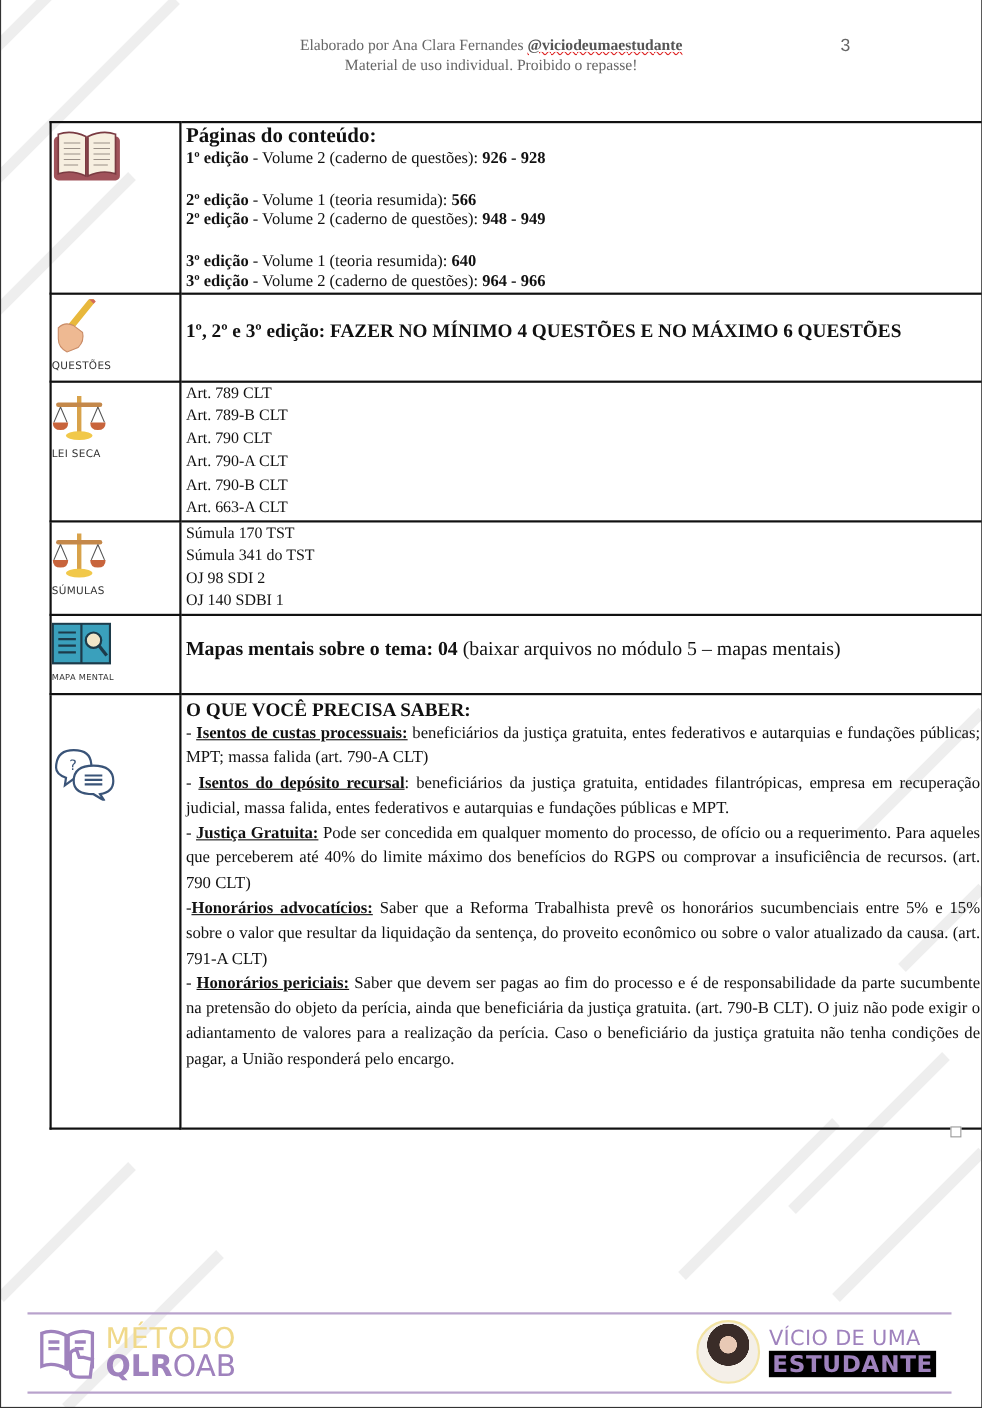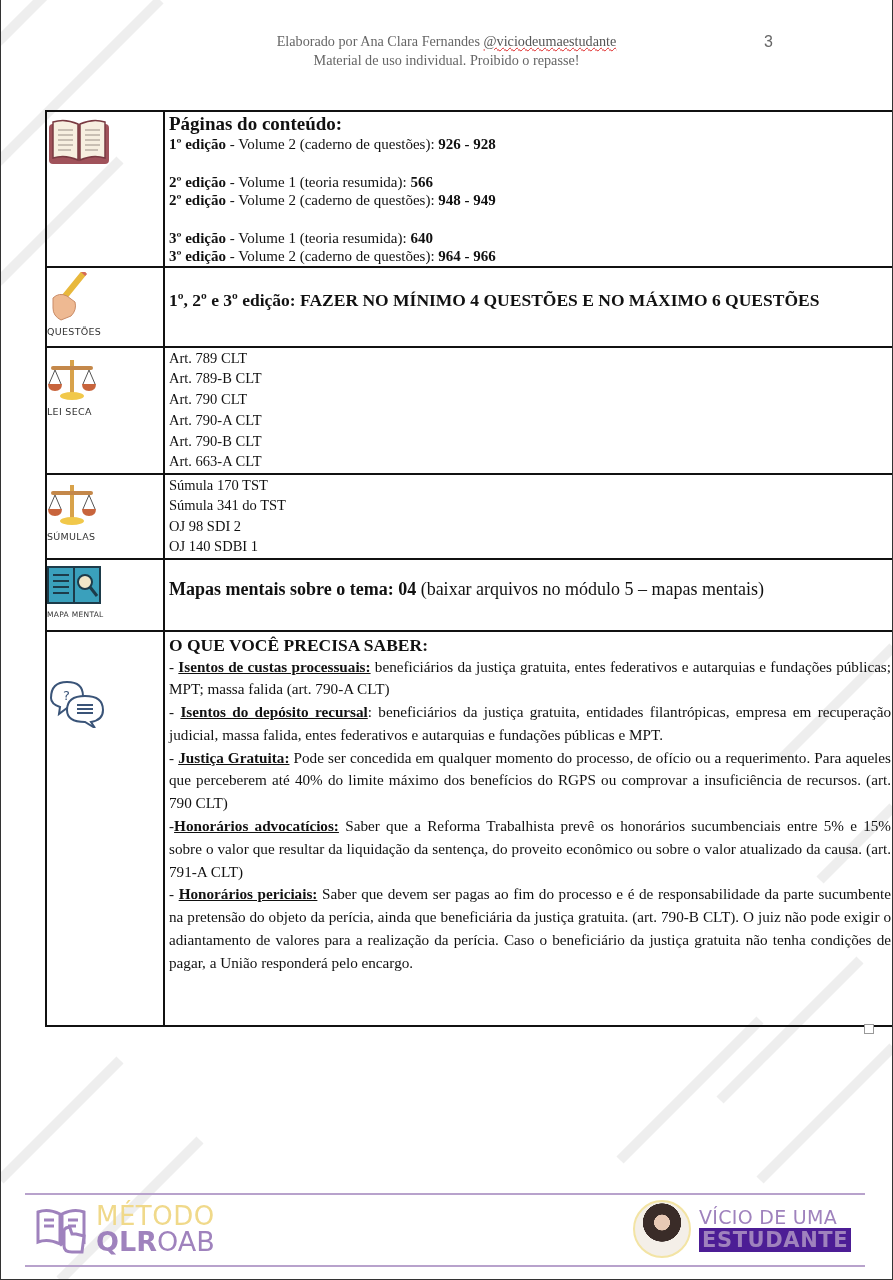--- a/index.html
+++ b/index.html
@@ -4,21 +4,21 @@
 <style>
   * { box-sizing: border-box; margin: 0; padding: 0; }
   html, body { width: 893px; height: 1280px; background: #ffffff; overflow: hidden; }
   body { position: relative; font-family: "DejaVu Serif", "Liberation Serif", serif; color: #111; }
   .page-border { position: absolute; left: 0; top: 0; width: 893px; height: 1280px; border: 1px solid #333; border-top: none; pointer-events: none; }
 
   
   .watermark { position: absolute; inset: 0; pointer-events: none; opacity: 0.35; }
 
   .header { position: absolute; top: 32px; left: 0; width: 893px; text-align: center; font-family: "Liberation Serif", serif; font-size: 14.2px; line-height: 19px; color: #666; }
-  .header .handle { font-weight: normal; color: #555; text-decoration: underline wavy #d22; text-decoration-thickness: 1px; }
+  .header .handle { font-weight: bold; color: #555; text-decoration: underline wavy #d22; text-decoration-thickness: 1px; }
   .page-number { position: absolute; top: 33px; left: 764px; font-family: "Liberation Sans", sans-serif; font-size: 16px; color: #666; }
 
   table.content { position: absolute; left: 45px; top: 110px; width: 860px; border-collapse: collapse; font-family: "Liberation Serif", serif; }
   table.content td { border: 2px solid #111; vertical-align: top; }
   td.icon-cell { width: 118px; text-align: left; position: relative; }
   td.text-cell { padding: 0 0 0 4px; }
 
   .icon-label { font-family: "DejaVu Sans", sans-serif; font-size: 9.5px; letter-spacing: 0.3px; color: #333; display: block; }
 
   .r-pages td { height: 154px; }
@@ -51,21 +51,21 @@
   .logo-left { position: absolute; left: 34px; top: 1203px; height: 56px; display: flex; align-items: center; }
   .logo-left .txt { font-family: "DejaVu Sans", sans-serif; margin-left: 6px; line-height: 25px; }
   .logo-left .metodo { font-size: 26px; color: #f0d98a; letter-spacing: 0.5px; }
   .logo-left .qlr { font-size: 27px; color: #9f82bd; font-weight: bold; }
   .logo-left .oab { font-size: 27px; color: #9f82bd; font-weight: normal; text-align: center; }
 
   .logo-right { position: absolute; left: 633px; top: 1200px; display: flex; align-items: center; }
   .avatar { width: 58px; height: 58px; border-radius: 50%; border: 2px solid #f3e4a4; background: radial-gradient(circle at 50% 38%, #e8c9b5 0 18%, #3a2c28 19% 44%, #f4efe8 45%); }
   .logo-right .txt { margin-left: 8px; font-family: "DejaVu Sans", sans-serif; }
   .logo-right .l1 { font-size: 19px; color: #9f82bd; letter-spacing: 0.3px; }
-  .logo-right .l2 { font-size: 21px; font-weight: bold; color: #9f82bd; background: #4c1d95; padding: 0 3px; display: inline-block; letter-spacing: 0.6px; }
+  .logo-right .l2 { font-size: 21px; font-weight: bold; color: #9f82bd; background: #000000; padding: 0 3px; display: inline-block; letter-spacing: 0.6px; }
 </style>
 </head>
 <body>
 
 <svg class="watermark" width="893" height="1280" viewBox="0 0 893 1280">
   <g fill="none" stroke="#cfcfcf" stroke-width="10">
     <path d="M-40 80 L60 -20 M-40 200 L160 0 M-40 320 L120 160"></path>
     <path d="M720 1100 L860 960 M760 1180 L893 1047 M620 1160 L760 1020"></path>
     <path d="M780 760 L893 647 M820 880 L893 807"></path>
     <path d="M0 1180 L120 1060 M60 1280 L200 1140"></path>

